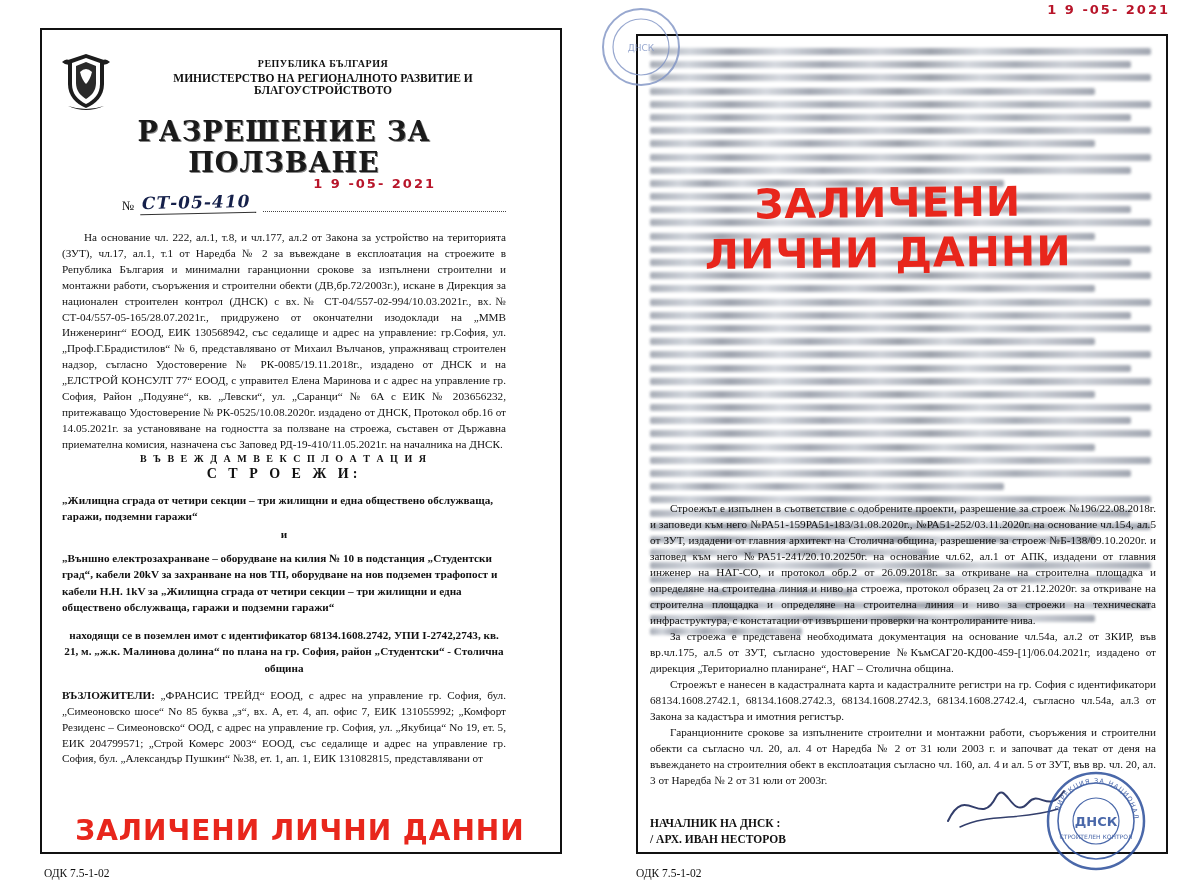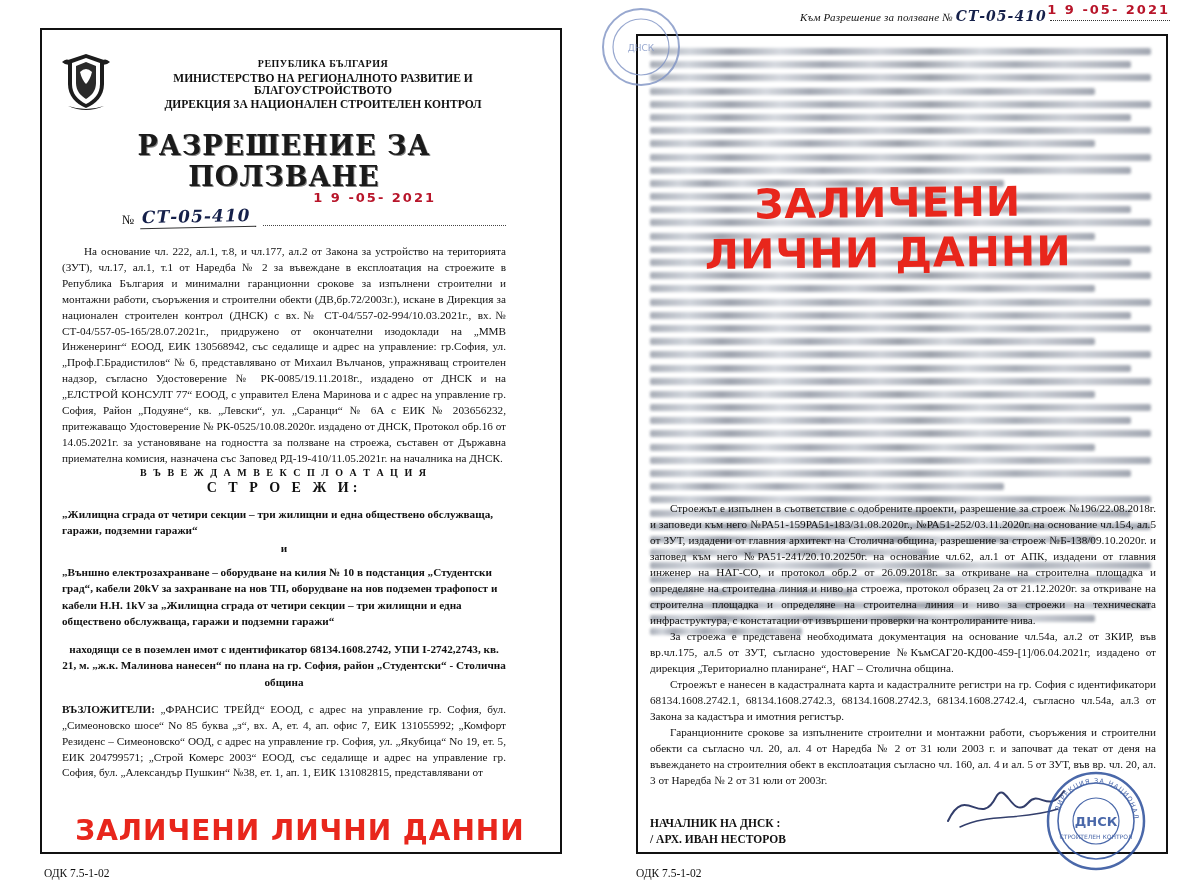--- a/index.html
+++ b/index.html
@@ -363,21 +363,20 @@
       <path d="M22 22 q6 -6 12 0 q-2 8 -6 12 q-4 -4 -6 -12z" fill="#ffffff"></path>
       <path d="M4 12 q6 -6 10 2 q-6 2 -10 -2z" fill="#1c1c1c"></path>
       <path d="M52 12 q-6 -6 -10 2 q6 2 10 -2z" fill="#1c1c1c"></path>
       <path d="M10 56 q18 8 36 0 q-18 6 -36 0z" fill="#1c1c1c"></path>
     </svg>
 
     <div class="pl-inner">
       <div class="header-lines">
         <div class="hl1">РЕПУБЛИКА БЪЛГАРИЯ</div>
         <div class="hl2">МИНИСТЕРСТВО НА РЕГИОНАЛНОТО РАЗВИТИЕ И БЛАГОУСТРОЙСТВОТО</div>
-        <div class="hl3">ДИРЕКЦИЯ ЗА НАЦИОНАЛЕН СТРОИТЕЛЕН КОНТРОЛ</div>
       </div>
 
       <div class="title-main">РАЗРЕШЕНИЕ ЗА ПОЛЗВАНЕ</div>
 
       <div class="numline">
         <span class="nlabel">№</span>
         <span class="num-hand">СТ-05-410</span>
         <span class="dots"></span>
         <span class="datestamp">1 9 -05- 2021</span>
       </div>
@@ -386,40 +385,35 @@
         <p>На основание чл. 222, ал.1, т.8, и чл.177, ал.2 от Закона за устройство на територията (ЗУТ), чл.17, ал.1, т.1 от Наредба № 2 за въвеждане в експлоатация на строежите в Република България и минимални гаранционни срокове за изпълнени строителни и монтажни работи, съоръжения и строителни обекти (ДВ,бр.72/2003г.), искане в Дирекция за национален строителен контрол (ДНСК) с вх.№ СТ-04/557-02-994/10.03.2021г., вх.№ СТ-04/557-05-165/28.07.2021г., придружено от окончателни изодоклади на „ММВ Инженеринг“ ЕООД, ЕИК 130568942, със седалище и адрес на управление: гр.София, ул. „Проф.Г.Брадистилов“ № 6, представлявано от Михаил Вълчанов, упражняващ строителен надзор, съгласно Удостоверение № РК-0085/19.11.2018г., издадено от ДНСК и на „ЕЛСТРОЙ КОНСУЛТ 77“ ЕООД, с управител Елена Маринова и с адрес на управление гр. София, Район „Подуяне“, кв. „Левски“, ул. „Саранци“ № 6А с ЕИК № 203656232, притежаващо Удостоверение № РК-0525/10.08.2020г. издадено от ДНСК, Протокол обр.16 от 14.05.2021г. за установяване на годността за ползване на строежа, съставен от Държавна приемателна комисия, назначена със Заповед РД-19-410/11.05.2021г. на началника на ДНСК.</p>
       </div>
 
       <div class="sec-center">В Ъ В Е Ж Д А М   В   Е К С П Л О А Т А Ц И Я</div>
       <div class="sec-center2">С Т Р О Е Ж И:</div>
 
       <div class="obj">„Жилищна сграда от четири секции – три жилищни и една обществено обслужваща, гаражи, подземни гаражи“</div>
       <div class="conj">и</div>
       <div class="obj">„Външно електрозахранване – оборудване на килия № 10 в подстанция „Студентски град“, кабели 20kV за захранване на нов ТП, оборудване на нов подземен трафопост и кабели Н.Н. 1kV за „Жилищна сграда от четири секции – три жилищни и една обществено обслужваща, гаражи и подземни гаражи“</div>
 
-      <div class="loc">находящи се в поземлен имот с идентификатор 68134.1608.2742, УПИ I-2742,2743, кв. 21, м. „ж.к. Малинова нанесен“ по плана на гр. София, район „Студентски“ - Столична община</div>
+      <div class="loc">находящи се в поземлен имот с идентификатор 68134.1608.2742, УПИ I-2742,2743, кв. 21, м. „ж.к. Малинова долина“ по плана на гр. София, район „Студентски“ - Столична община</div>
 
       <div class="assignors">
         <span class="lead">ВЪЗЛОЖИТЕЛИ:</span>
         <span>„ФРАНСИС ТРЕЙД“ ЕООД, с адрес на управление гр. София, бул. „Симеоновско шосе“ No 85 буква „з“, вх. А, ет. 4, ап. офис 7, ЕИК 131055992; „Комфорт Резиденс – Симеоновско“ ООД, с адрес на управление гр. София, ул. „Якубица“ No 19, ет. 5, ЕИК 204799571; „Строй Комерс 2003“ ЕООД, със седалище и адрес на управление гр. София, бул. „Александър Пушкин“ №38, ет. 1, ап. 1, ЕИК 131082815, представлявани от</span>
       </div>
     </div>
 
     <div class="redact-left">ЗАЛИЧЕНИ ЛИЧНИ ДАННИ</div>
     <div class="footer-code">ОДК 7.5-1-02</div>
   </div>
 
   <div class="page-right">
     <div class="border-box"></div>
 
-    <div class="pr-head">
-      <span>Към Разрешение за ползване №</span>
-      <span class="hnum">СТ-05-410</span>
-      <span class="hdots"></span>
-    </div>
     <div class="pr-date">1 9 -05- 2021</div>
 
     <div class="pr-inner">
       <div class="blurline w99"></div>
       <div class="blurline w95"></div>
       <div class="blurline w99"></div>
       <div class="blurline w88"></div>
       <div class="blurline w99"></div>
       <div class="blurline w95"></div>
       <div class="blurline w99"></div>

